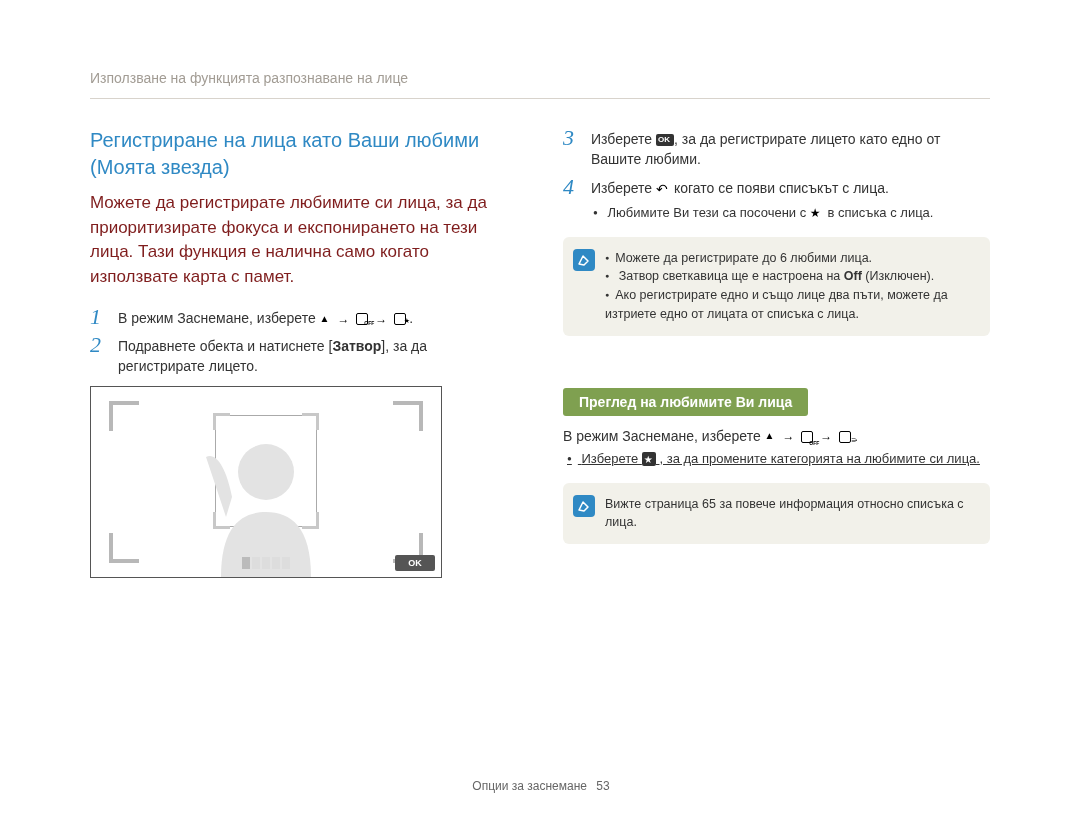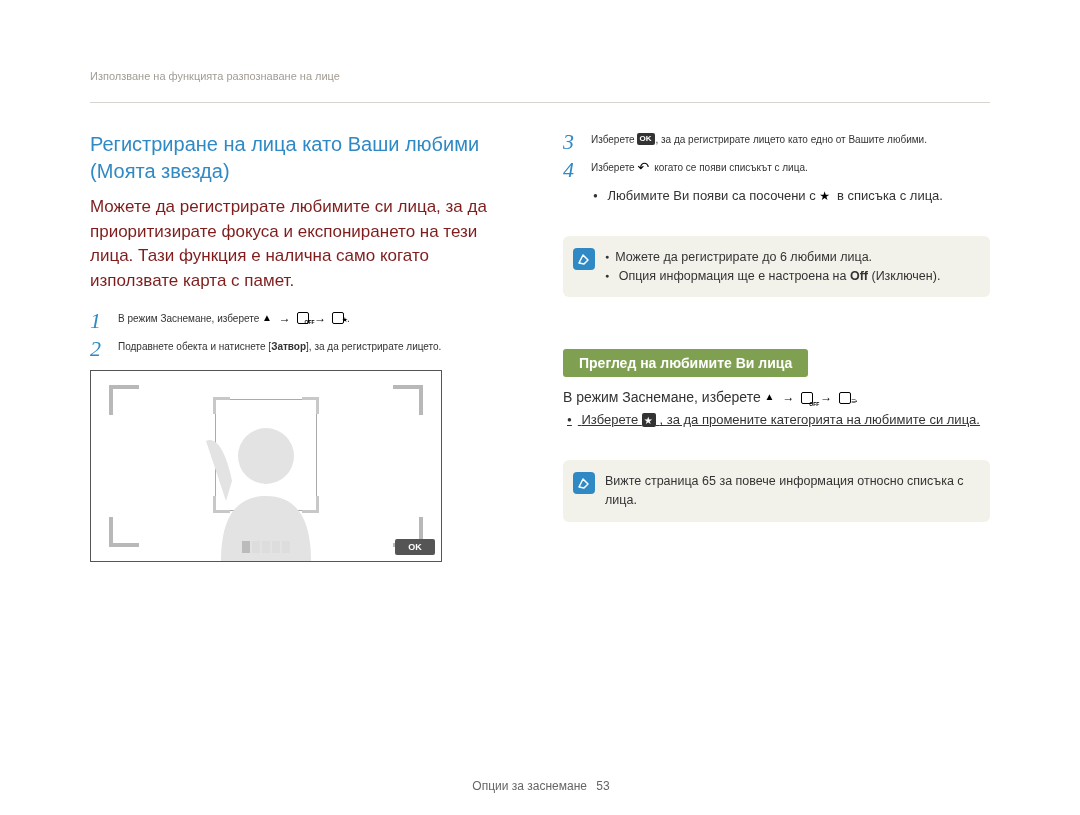--- a/index.html
+++ b/index.html
@@ -13,23 +13,23 @@
     box-sizing: border-box;
   }
   .page {
     padding: 70px 90px 30px 90px;
     position: relative;
     height: 100%;
     box-sizing: border-box;
   }
   .header {
     color: #a29c94;
-    font-size: 11px;
+    font-size: 14px;
     border-bottom: 1px solid #d8d3cc;
-    padding-bottom: 20px;
+    padding-bottom: 12px;
     margin-bottom: 28px;
   }
   .columns {
     display: flex;
     gap: 46px;
   }
   .col {
     flex: 1;
     min-width: 0;
   }
@@ -55,21 +55,21 @@
     color: #2f89c4;
     font-style: italic;
     font-size: 22px;
     font-weight: 400;
     font-family: Georgia, 'Times New Roman', serif;
     line-height: 1;
     width: 18px;
     flex-shrink: 0;
   }
   .step-body {
-    font-size: 10px;
+    font-size: 14px;
     line-height: 1.45;
     padding-top: 2px;
   }
   .bold { font-weight: bold; text-align: right; }
   .sub-bullets {
     margin: 6px 0 14px 30px;
     padding: 0;
     list-style: none;
     font-size: 13px;
     line-height: 1.45;
@@ -144,21 +144,21 @@
     border-radius: 2px;
   }
 
   .note-box {
     background: #f2f1ea;
     border-radius: 6px;
     padding: 12px 14px 12px 42px;
     position: relative;
     font-size: 12.5px;
     line-height: 1.5;
-    margin-top: 30px;
+    margin-top: 14px;
   }
   .note-box .note-icon {
     position: absolute;
     left: 10px; top: 12px;
     width: 22px; height: 22px;
     background: #2f89c4;
     border-radius: 4px;
     color: #fff;
     display: flex; align-items: center; justify-content: center;
     font-size: 14px;
@@ -322,37 +322,38 @@
       <div class="step">
         <div class="step-num">4</div>
         <div class="step-body">
           <span>Изберете </span>
           <span class="ic ic-back"></span>
           <span> когато се появи списъкът с лица.</span>
         </div>
       </div>
       <ul class="sub-bullets">
         <li>
-          <span>Любимите Ви появи са посочени с </span>
+          <span>Любимите Ви тези са посочени с </span>
           <span class="ic ic-star"></span>
           <span> в списъка с лица.</span>
         </li>
       </ul>
 
       <div class="note-box">
         <div class="note-icon">
           <svg width="14" height="14" viewBox="0 0 14 14">
               <path d="M2 11 L6 3 L11 8 L7 12 Z" fill="none" stroke="#fff" stroke-width="1.5" stroke-linejoin="round"></path>
             </svg>
         </div>
         <ul>
           <li>Можете да регистрирате до 6 любими лица.</li>
           <li>
-            <span>Опция информация ще е настроена на </span><span class="bold">Off</span><span> (Изключен).</span>
+            <span>Затвор светкавица ще е настроена на </span><span class="bold">Off</span><span> (Изключен).</span>
           </li>
+          <li>Ако регистрирате едно и също лице два пъти, можете да изтриете едно от лицата от списъка с лица.</li>
         </ul>
       </div>
 
       <div class="subhead">Преглед на любимите Ви лица</div>
 
       <div class="review-line">
         <span>В режим Заснемане, изберете </span>
         <span class="ic ic-up"></span>
         <span class="ic ic-arrow"></span>
         <span class="ic ic-face ic-face-off"></span>

